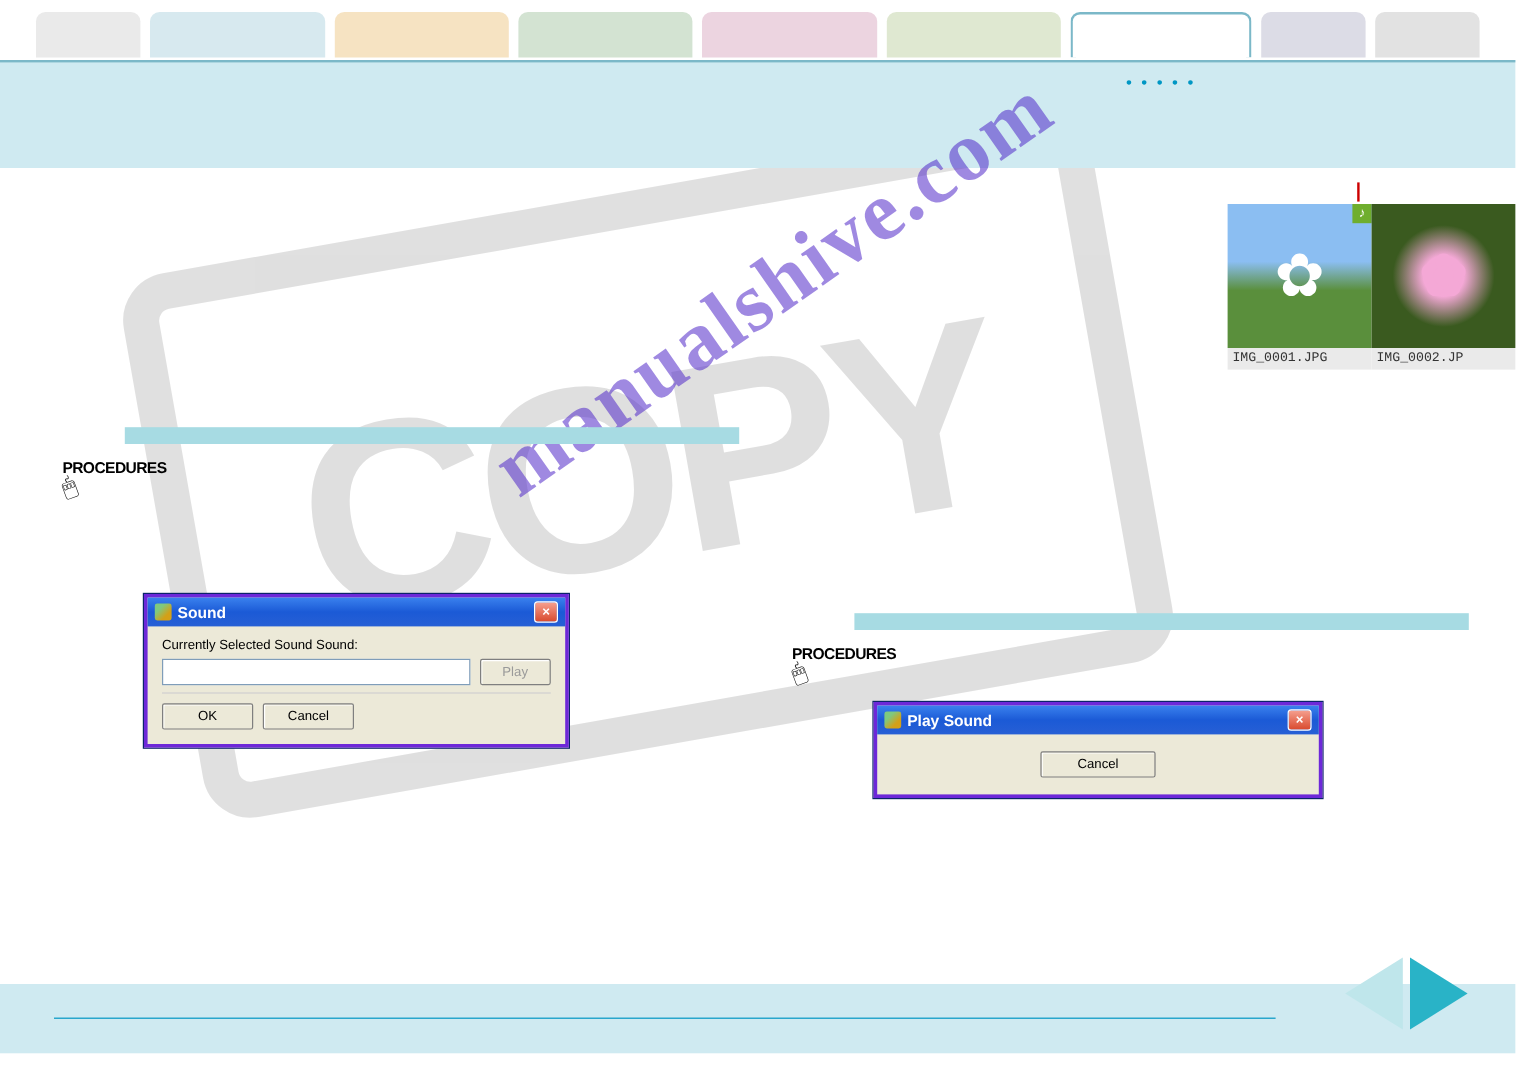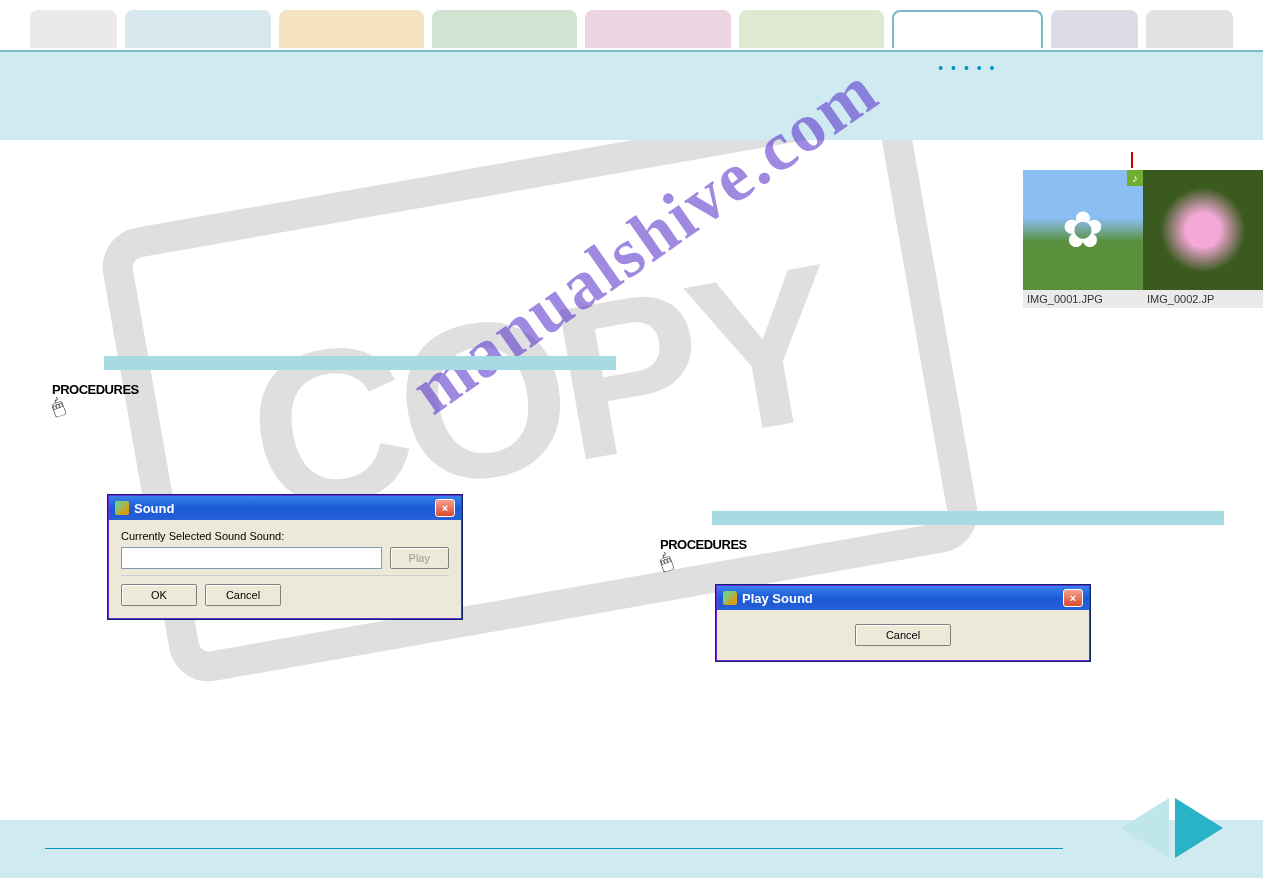--- a/index.html
+++ b/index.html
@@ -32,38 +32,38 @@
   position: absolute; left: 370px; top: 60px; transform: rotate(-35deg);
   font-size: 70px; font-weight: bold; color: rgba(80,40,200,0.55);
   font-family: Georgia, serif; z-index: 1; letter-spacing: 2px;
 }
 
 
 .thumbs { position: absolute; right: 0; top: 30px; display: flex; width: 240px; z-index: 3; }
 .thumb { position: relative; }
 .thumb .img { width: 120px; height: 120px; background: linear-gradient(180deg,#8bbef2 40%,#5a8f3c 60%); display: flex; align-items: center; justify-content: center; }
 .thumb.two .img { background: radial-gradient(circle at 50% 50%, #f4a8d6 20%, #3a5a1f 50%); }
-.thumb .name { background: #eaeaea; font-size: 11px; padding: 3px 4px; text-align: left; color: #333; }
+.thumb .name { background: #eaeaea; font-size: 11px; padding: 3px 4px; text-align: left; color: #333; font-family: Liberation Mono, monospace; }
 .flower { color: #fff; font-size: 50px; }
 .flower.pink { color: #f4a8d6; }
 .sound-badge { position: absolute; top: 0; right: 0; width: 16px; height: 16px; background: #6fae2e; color: #fff; font-size: 11px; text-align: center; line-height: 16px; }
 .red-tick { position: absolute; top: -18px; left: 108px; width: 2px; height: 16px; background: #c00; }
 
 
 .proc { position: absolute; z-index: 3; }
 .proc .label { font-family: "Arial Narrow", Arial; font-size: 13px; font-weight: bold; font-stretch: condensed; letter-spacing: -0.5px; margin-top: 44px; }
 .proc .mouse { font-size: 20px; display: inline-block; transform: rotate(-20deg); margin-top: -2px; }
 .proc .bar { height: 14px; background: #a7dbe3; position: absolute; left: 52px; top: 18px; }
 .proc1 { left: 52px; top: 198px; }
 .proc1 .bar { width: 512px; }
 .proc2 { left: 660px; top: 353px; }
 .proc2 .bar { width: 512px; }
 
 
-.dialog { position: absolute; z-index: 4; border: 1px solid #6d28d9; background: #ece9d8; box-shadow: 0 0 0 1px #0a246a; }
+.dialog { position: absolute; z-index: 4; border: 3px solid #6d28d9; background: #ece9d8; box-shadow: 0 0 0 1px #0a246a; margin-left: 12px; }
 .dialog .titlebar {
   background: linear-gradient(180deg,#3a81ee 0%,#1b5ad6 50%,#275fd5 100%);
   color: #fff; font-weight: bold; font-size: 13px; padding: 3px 6px;
   display: flex; align-items: center; justify-content: space-between; height: 24px;
 }
 .dialog .titlebar .left { display: flex; align-items: center; gap: 5px; }
 .dialog .titlebar .ico { width: 14px; height: 14px; background: linear-gradient(135deg,#7fc97f 30%,#d4a017 70%); border-radius: 2px; }
 .dialog .close { width: 20px; height: 18px; background: linear-gradient(180deg,#f5a08f,#d94a2e); border: 1px solid #fff; border-radius: 3px; color: #fff; font-size: 11px; text-align: center; line-height: 16px; }
 .dialog .body { padding: 10px 12px 12px; }
 .dialog .field-label { font-size: 11px; color: #000; margin-bottom: 5px; }

